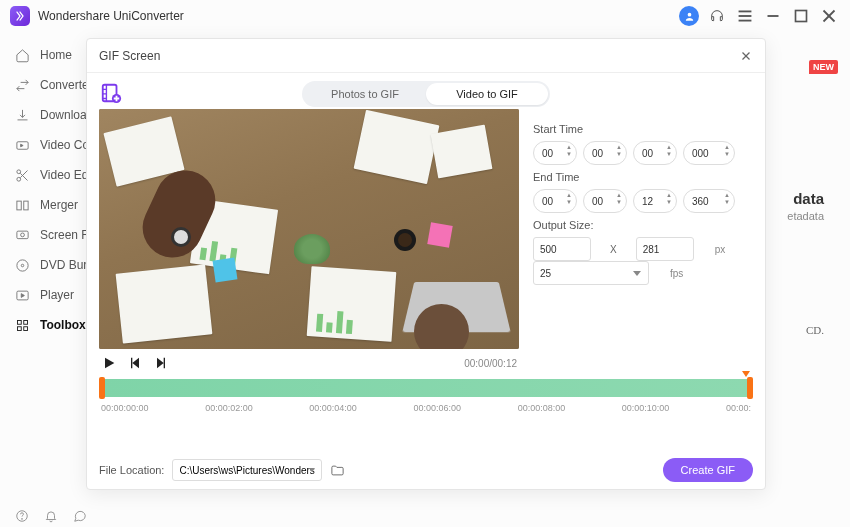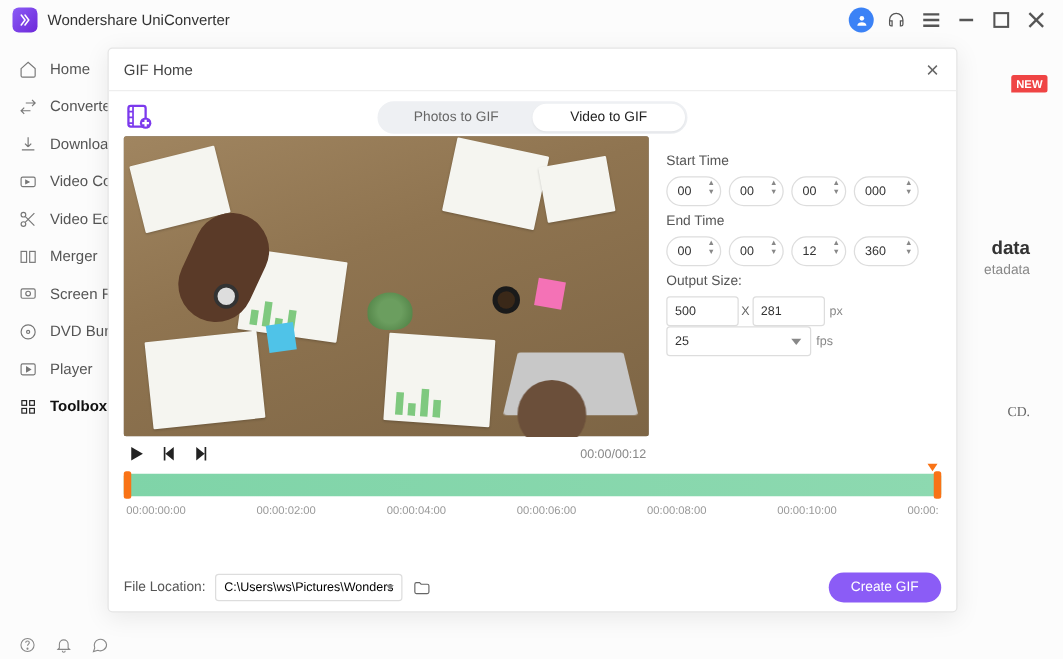--- a/index.html
+++ b/index.html
@@ -66,21 +66,21 @@
 .pc-btn svg{width:16px;height:16px;fill:currentColor;}
 .pc-time{margin-left:auto;font-size:10px;color:#888;}
 
 .right-col{flex:1;padding-top:36px;font-size:11px;color:#444;}
 .field-label{display:block;margin:6px 0 6px 0;color:#555;}
 .time-row{display:flex;gap:6px;align-items:center;}
 .spin{position:relative;width:44px;height:24px;border:1px solid #ddd;border-radius:12px;display:flex;align-items:center;padding:0 16px 0 8px;font-size:10px;color:#333;background:#fff;}
 .spin.wide{width:52px;}
 .spin .arrows{position:absolute;right:4px;top:2px;display:flex;flex-direction:column;gap:0;}
 .spin .arrows span{font-size:6px;color:#888;line-height:7px;cursor:pointer;}
-.size-row{display:flex;gap:2px;align-items:center;}
+.size-row{display:flex;gap:19px;align-items:center;}
 .txt-input{width:58px;height:24px;border:1px solid #ddd;border-radius:3px;padding:0 6px;font-size:10px;color:#333;}
 .x-sep{font-size:10px;color:#666;}
 .unit{font-size:10px;color:#888;margin-left:2px;}
 .select{width:116px;height:24px;border:1px solid #ddd;border-radius:3px;padding:0 6px;font-size:10px;color:#333;display:flex;align-items:center;position:relative;}
 .select::after{content:'';position:absolute;right:7px;top:9px;border-left:4px solid transparent;border-right:4px solid transparent;border-top:5px solid #888;}
 
 .timeline-wrap{padding:2px 12px 0 12px;}
 .timeline{height:18px;background:linear-gradient(90deg,#7fd4a8,#8dd9b0);border-radius:2px;position:relative;}
 .tl-handle{position:absolute;top:-2px;width:6px;height:22px;background:#f97316;border-radius:2px;cursor:ew-resize;}
 .tl-handle.left{left:0;}
@@ -263,21 +263,21 @@
     </div>
   <div class="sb-si">
       <svg viewBox="0 0 24 24">
         <path d="M21 11.5a8.5 8.5 0 01-12 7.7L3 21l1.8-5A8.5 8.5 0 1121 11.5z"></path>
       </svg>
     </div>
 </div>
 
 <div class="modal">
   <div class="modal-head">
-    <span class="modal-title">GIF Home</span>
+    <span class="modal-title">GIF Screen</span>
     <span class="modal-close">
         <svg viewBox="0 0 24 24">
           <line x1="6" y1="6" x2="18" y2="18"></line>
           <line x1="18" y1="6" x2="6" y2="18"></line>
         </svg>
       </span>
   </div>
 
   <div class="tab-pill">
     <div class="tab-btn">Photos to GIF</div>

